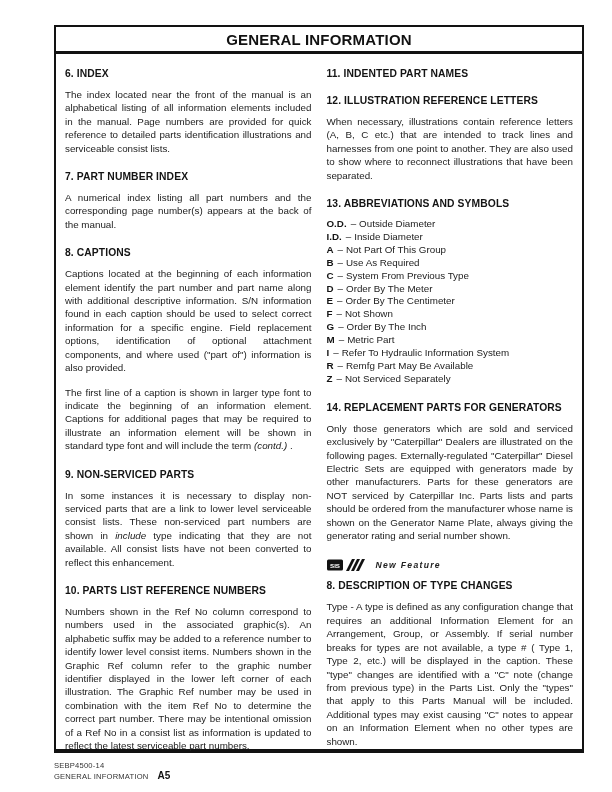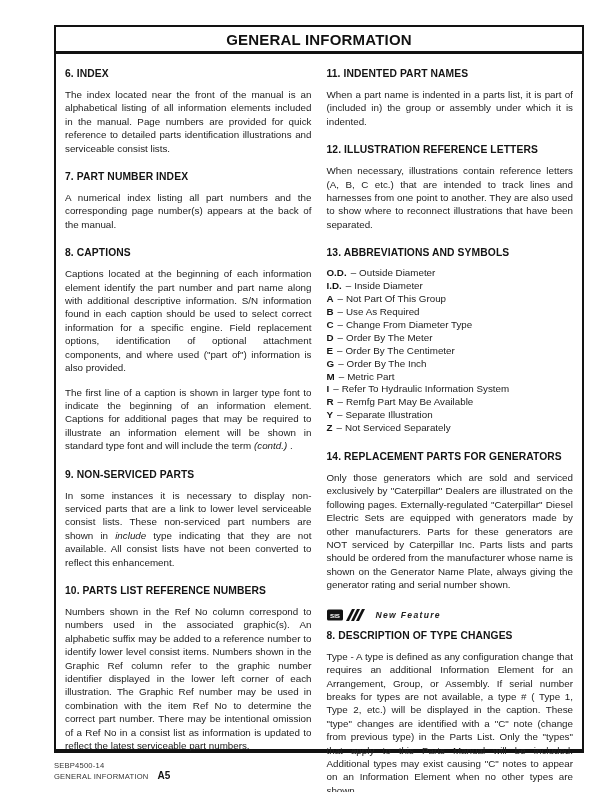--- a/index.html
+++ b/index.html
@@ -105,43 +105,42 @@
         <h3 class="section-title">10. PARTS LIST REFERENCE NUMBERS</h3>
         <p class="body-text">Numbers shown in the Ref No column correspond to numbers used in the associated graphic(s). An alphabetic suffix may be added to a reference number to identify lower level consist items. Numbers shown in the Graphic Ref column refer to the graphic number identifier displayed in the lower left corner of each illustration. The Graphic Ref number may be used in combination with the item Ref No to determine the correct part number. There may be intentional omission of a Ref No in a consist list as information is updated to reflect the latest serviceable part numbers.</p>
       </div>
 
     </div>
 
     <div class="col">
 
       <div class="section">
         <h3 class="section-title">11. INDENTED PART NAMES</h3>
-        <p class="body-text">When a part name is indented in a parts list, it is part of (included in) the group or assembly under which it is indented.</p>
       </div>
 
       <div class="section">
         <h3 class="section-title">12. ILLUSTRATION REFERENCE LETTERS</h3>
         <p class="body-text">When necessary, illustrations contain reference letters (A, B, C etc.) that are intended to track lines and harnesses from one point to another. They are also used to show where to reconnect illustrations that have been separated.</p>
       </div>
 
       <div class="section">
         <h3 class="section-title">13. ABBREVIATIONS AND SYMBOLS</h3>
         <ul class="abbr-list">
           <li class="abbr-row"><span class="abbr-code">O.D.</span><span class="abbr-dash">–</span><span>Outside Diameter</span></li>
           <li class="abbr-row"><span class="abbr-code">I.D.</span><span class="abbr-dash">–</span><span>Inside Diameter</span></li>
           <li class="abbr-row"><span class="abbr-code">A</span><span class="abbr-dash">–</span><span>Not Part Of This Group</span></li>
           <li class="abbr-row"><span class="abbr-code">B</span><span class="abbr-dash">–</span><span>Use As Required</span></li>
-          <li class="abbr-row"><span class="abbr-code">C</span><span class="abbr-dash">–</span><span>Change From Diameter Type</span></li>
+          <li class="abbr-row"><span class="abbr-code">C</span><span class="abbr-dash">–</span><span>System From Previous Type</span></li>
           <li class="abbr-row"><span class="abbr-code">D</span><span class="abbr-dash">–</span><span>Order By The Meter</span></li>
           <li class="abbr-row"><span class="abbr-code">E</span><span class="abbr-dash">–</span><span>Order By The Centimeter</span></li>
+          <li class="abbr-row"><span class="abbr-code">F</span><span class="abbr-dash">–</span><span>Not Shown</span></li>
           <li class="abbr-row"><span class="abbr-code">G</span><span class="abbr-dash">–</span><span>Order By The Inch</span></li>
           <li class="abbr-row"><span class="abbr-code">M</span><span class="abbr-dash">–</span><span>Metric Part</span></li>
           <li class="abbr-row"><span class="abbr-code">I</span><span class="abbr-dash">–</span><span>Refer To Hydraulic Information System</span></li>
           <li class="abbr-row"><span class="abbr-code">R</span><span class="abbr-dash">–</span><span>Remfg Part May Be Available</span></li>
-          <li class="abbr-row"><span class="abbr-code">Y</span><span class="abbr-dash">–</span><span>Separate Illustration</span></li>
           <li class="abbr-row"><span class="abbr-code">Z</span><span class="abbr-dash">–</span><span>Not Serviced Separately</span></li>
         </ul>
       </div>
 
       <div class="section">
         <h3 class="section-title">14. REPLACEMENT PARTS FOR GENERATORS</h3>
         <p class="body-text">Only those generators which are sold and serviced exclusively by "Caterpillar" Dealers are illustrated on the following pages. Externally-regulated "Caterpillar" Diesel Electric Sets are equipped with generators made by other manufacturers. Parts for these generators are NOT serviced by Caterpillar Inc. Parts lists and parts should be ordered from the manufacturer whose name is shown on the Generator Name Plate, always giving the generator rating and serial number shown.</p>
       </div>
 
       <div class="new-feature">

